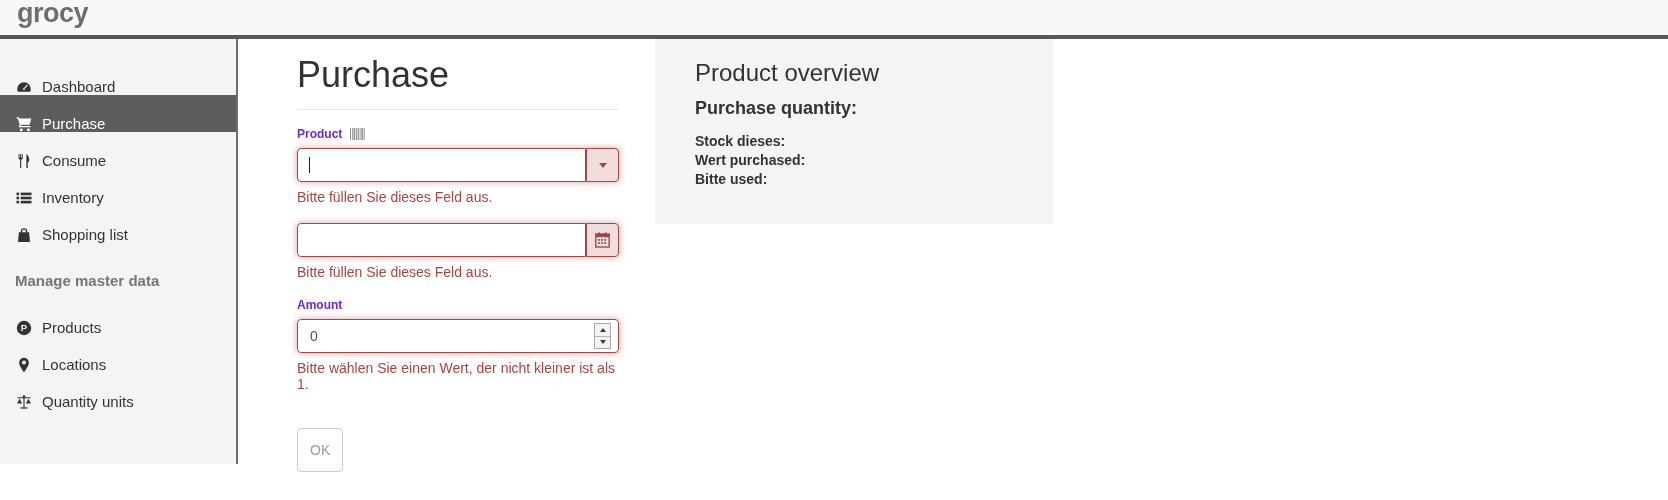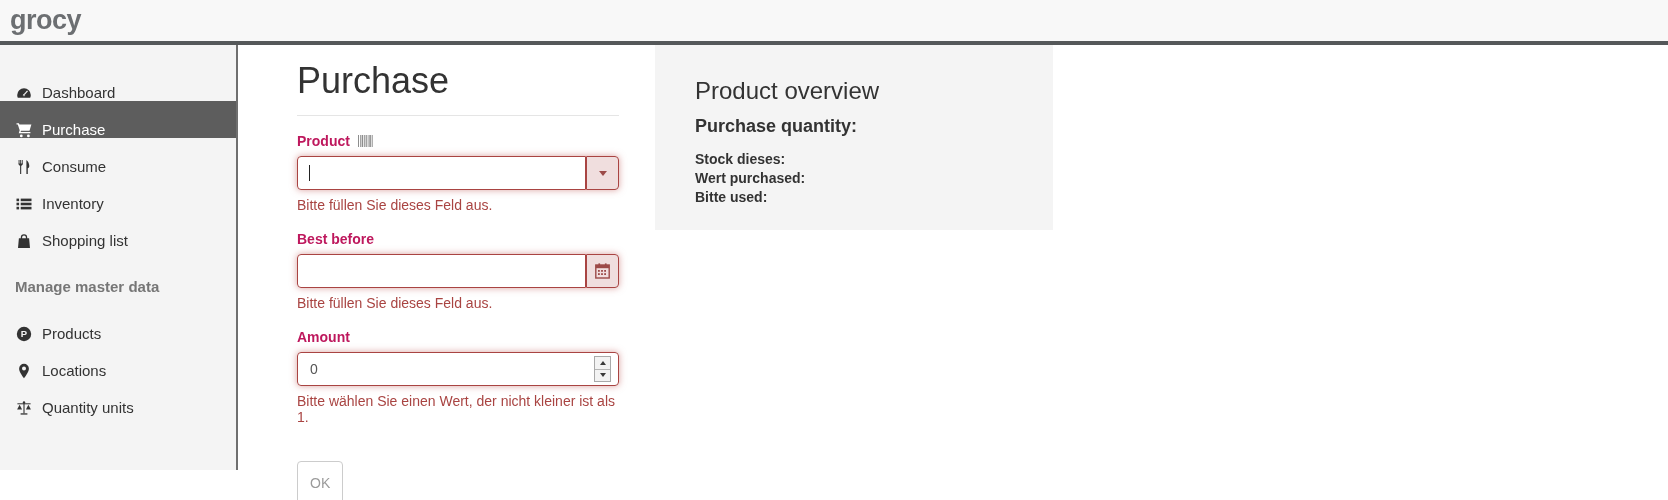--- a/index.html
+++ b/index.html
@@ -2,42 +2,42 @@
 <html><head>
 <meta charset="utf-8">
 <style>
   * { margin:0; padding:0; box-sizing:border-box; }
   html,body { background:#fff; }
   body { font-family:"Liberation Sans", sans-serif; color:#333; width:1668px; height:500px; overflow:hidden; }
 
   .app { position:relative; width:1668px; height:470px; background:#fff; }
 
   
-  .header { height:45px; background:#f8f8f8; border-bottom:4px solid #55585a; display:flex; align-items:center; padding-left:10px; }
+  .header { height:39px; background:#f8f8f8; border-bottom:4px solid #55585a; display:flex; align-items:flex-start; padding-left:17px; }
   .logo { font-size:27px; font-weight:bold; color:#6c6f72; letter-spacing:-0.5px; line-height:1; }
 
   
   .body-row { display:flex; height:425px; }
 
   .sidebar { width:238px; background:#f4f4f4; border-right:2px solid #6f6f6f; padding-top:19px; flex-shrink:0; }
   .nav-item { height:37px; display:flex; align-items:flex-end; padding:0 15px; font-size:15px; color:#333; cursor:pointer; }
   .nav-item.active { background:#5d5d5d; color:#fff; }
   .nav-icon { width:18px; margin-right:9px; display:flex; justify-content:center; align-items:center; }
   .nav-icon svg { display:block; }
   .section-header { height:37px; display:flex; align-items:center; padding:0 15px; margin-top:19px; font-size:15px; font-weight:bold; color:#767676; }
 
   .main { display:flex; align-items:flex-start; padding-left:59px; flex:1; }
 
   
   .form-col { width:322px; padding-top:15px; }
   .page-title { font-size:36px; font-weight:400; color:#333; margin-bottom:13px; }
   .title-rule { border:none; border-top:1px solid #e5e5e5; margin-bottom:17px; }
   .form-group { margin-bottom:18px; }
   .label-row { display:flex; align-items:center; margin-bottom:7px; }
-  .field-label { font-size:14px; font-weight:bold; color:#be185d; }
+  .field-label { font-size:12px; font-weight:bold; color:#6d28d9; }
   .label-row svg { margin-left:8px; display:block; }
 
   .input-group { display:flex; border-radius:4px; box-shadow:0 0 7px rgba(190,85,83,.55); }
   .text-input { height:34px; border:1px solid #a94442; border-radius:4px; background:#fff; font-size:14px; padding:6px 12px; color:#555; width:100%; outline:none; font-family:"Liberation Sans", sans-serif; }
   .input-group .text-input { border-radius:4px 0 0 4px; flex:1; min-width:0; }
   .addon-btn { width:33px; flex-shrink:0; border:1px solid #a94442; background:#f0dede; display:flex; align-items:center; justify-content:center; cursor:pointer; }
   .addon-btn.right-round { border-radius:0 4px 4px 0; }
   .caret-down { width:0; height:0; border-left:4px solid transparent; border-right:4px solid transparent; border-top:5px solid #9c4a48; }
 
   .input-wrap { position:relative; box-shadow:0 0 7px rgba(190,85,83,.55); border-radius:4px; }
@@ -47,21 +47,21 @@
   .spin-half { flex:1; display:flex; align-items:center; justify-content:center; }
   .spin-half.up { border-bottom:1px solid #b5b5b5; }
   .tri-up { width:0; height:0; border-left:3.5px solid transparent; border-right:3.5px solid transparent; border-bottom:4px solid #3a3a3a; }
   .tri-dn { width:0; height:0; border-left:3.5px solid transparent; border-right:3.5px solid transparent; border-top:4px solid #3a3a3a; }
 
   .error-text { margin-top:7px; font-size:14px; color:#a94442; }
 
   .ok-button { margin-top:18px; padding:13px 12px; font-size:14px; color:#9b9b9b; background:#fff; border:1px solid #ccc; border-radius:4px; cursor:pointer; font-family:"Liberation Sans", sans-serif; }
 
   
-  .overview { margin-left:36px; width:398px; height:185px; background:#f4f4f4; padding:32px 40px; }
+  .overview { margin-left:36px; width:398px; height:185px; background:#f4f4f4; padding:20px 40px; }
   .overview-title { font-size:24px; font-weight:400; color:#333; margin-bottom:11px; }
   .overview-subtitle { font-size:18px; font-weight:bold; color:#333; margin-bottom:13px; }
   .overview-row { font-size:14px; font-weight:bold; color:#333; line-height:19px; }
 </style>
 </head>
 <body>
 
 <div class="app">
 
   <div class="header">
@@ -196,23 +196,20 @@
               <div class="text-cursor"></div>
             </div>
             <div class="addon-btn right-round">
               <span class="caret-down"></span>
             </div>
           </div>
           <div class="error-text">Bitte füllen Sie dieses Feld aus.</div>
         </div>
 
         <div class="form-group">
-          <div class="label-row">
-            <span class="field-label">Best before</span>
-          </div>
           <div class="input-group">
             <input class="text-input" type="text" value="" style="">
             <div class="addon-btn right-round">
               <svg width="15" height="16" viewBox="0 0 15 16" fill="#9c4a48">
                   <rect x="3.4" y="0.4" width="1.7" height="3"></rect>
                   <rect x="9.9" y="0.4" width="1.7" height="3"></rect>
                   <rect x="0.8" y="2" width="13.4" height="13" fill="none" stroke="#9c4a48" stroke-width="1.4"></rect>
                   <rect x="0.8" y="2" width="13.4" height="3.2"></rect>
                   <rect x="3" y="7" width="1.8" height="1.8"></rect>
                   <rect x="6.1" y="7" width="1.8" height="1.8"></rect>

